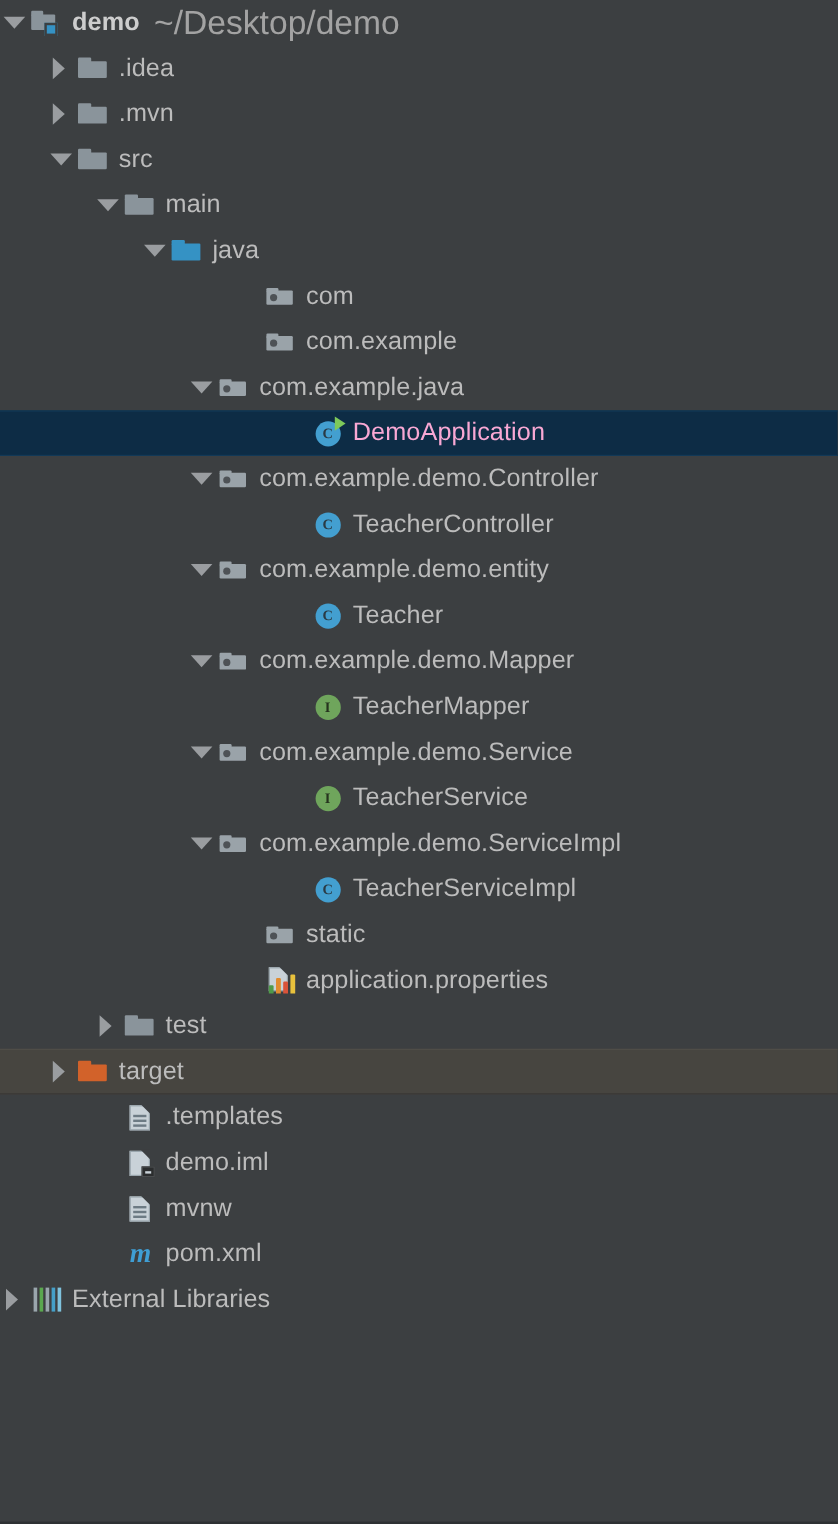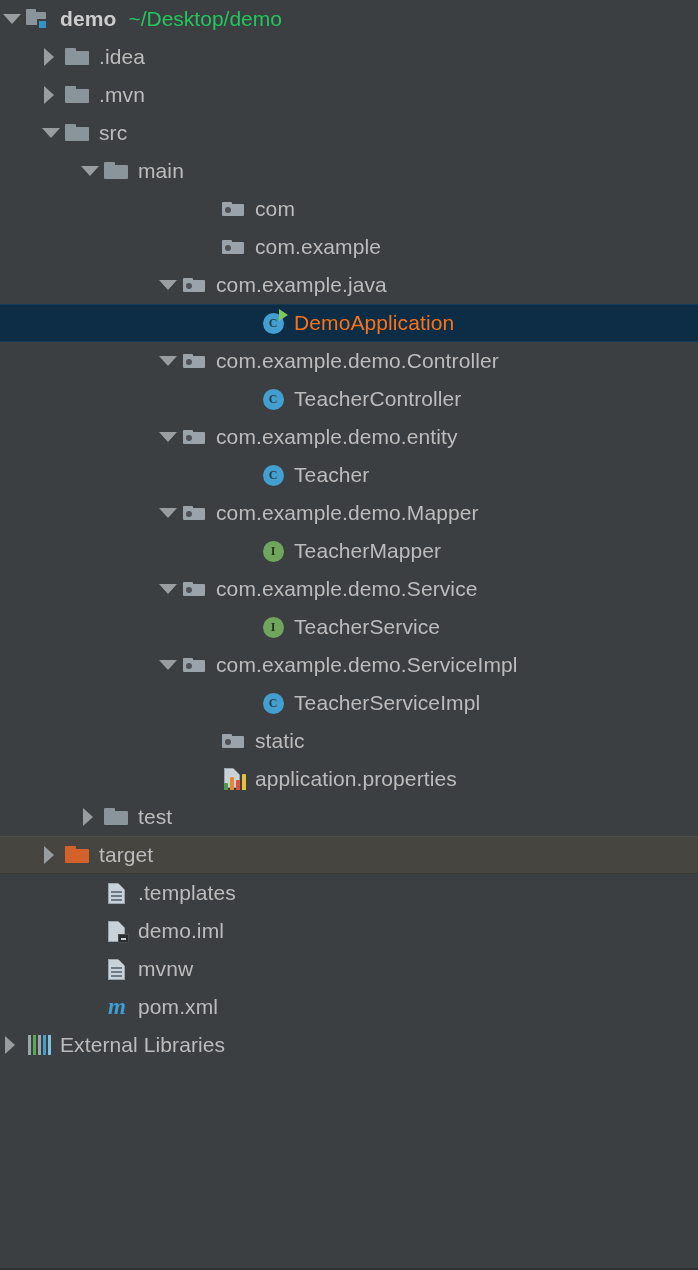--- a/index.html
+++ b/index.html
@@ -242,24 +242,24 @@
   }
   .ic-libs .bars b { display: block; width: 3px; height: 20px; }
 
   
   .label {
     font-size: 21px;
     color: #bcbcbc;
     letter-spacing: .1px;
   }
   .label.bold { font-weight: bold; color: #cdcdcd; }
-  .row.selected .label { color: #f97316; }
+  .row.selected .label { color: #f9a8d4; }
   .path {
-    font-size: 21px;
-    color: #22c55e;
+    font-size: 28px;
+    color: #a3a3a3;
     margin-left: 12px;
   }
 </style>
 </head>
 <body>
 
 <div id="tree">
     <div class="row">
       <span style="width: 0px; flex: 0 0 0px;"></span>
       <span class="twisty open"></span>
@@ -299,20 +299,29 @@
       <span class="label">src</span>
     </div>
     <div class="row">
       <span style="width: 78px; flex: 0 0 78px;"></span>
       <span class="twisty open"></span>
       <span class="icon ic-folder gray">
         <span class="fold-tab"></span>
         <span class="fold-body"></span>
       </span>
       <span class="label">main</span>
+    </div>
+    <div class="row">
+      <span style="width: 117px; flex: 0 0 117px;"></span>
+      <span class="twisty open"></span>
+      <span class="icon ic-folder blue">
+        <span class="fold-tab"></span>
+        <span class="fold-body"></span>
+      </span>
+      <span class="label">java</span>
     </div>
     <div class="row">
       <span style="width: 195px; flex: 0 0 195px;"></span>
       <span class="twisty none"></span>
       <span class="icon ic-package">
         <span class="pk-tab"></span>
         <span class="pk-body"></span>
         <span class="pk-dot"></span>
       </span>
       <span class="label">com</span>

